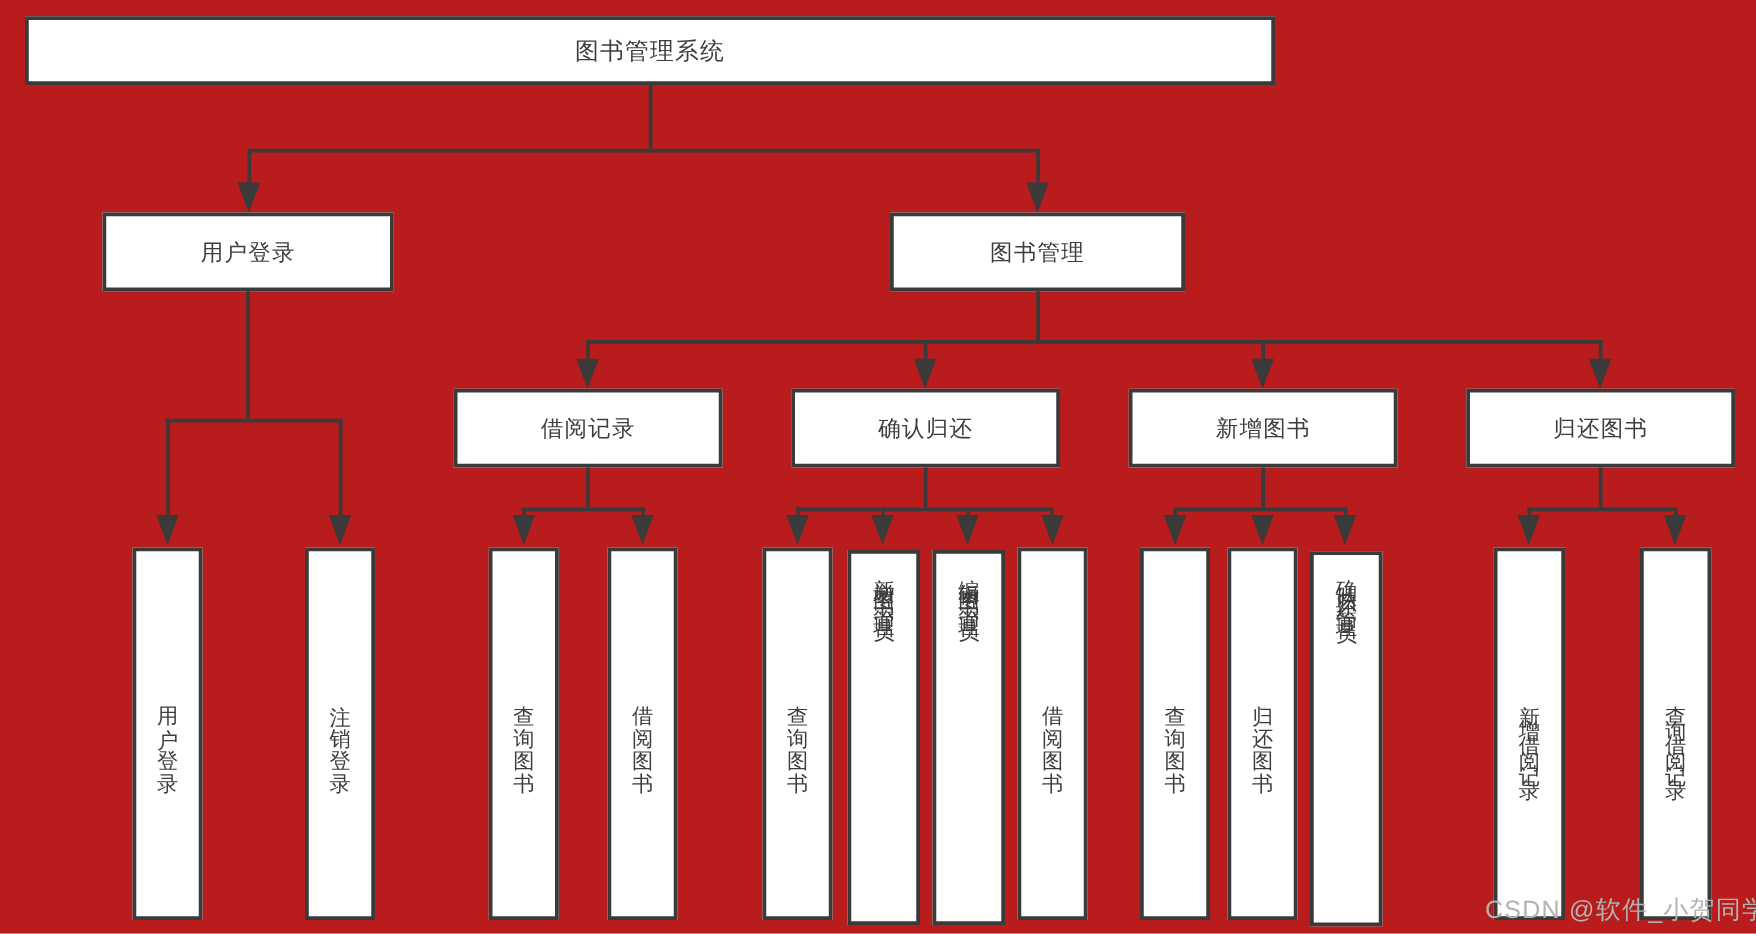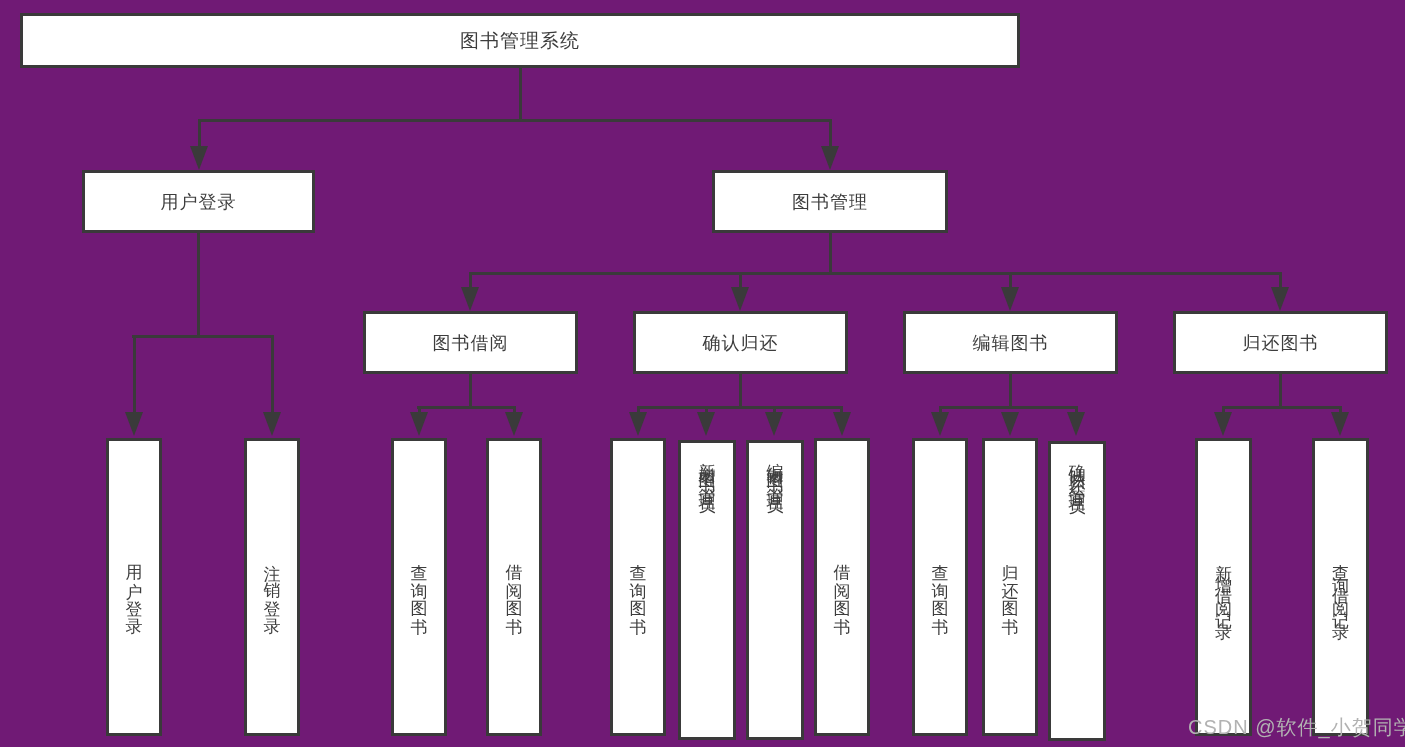--- a/index.html
+++ b/index.html
@@ -5,21 +5,21 @@
   :root{
     --line:#3a3a3a;
     --text:#3d3d3d;
     --wm:#b2b2b2;
   }
   html,body{margin:0;padding:0;background:#ffffff;}
   body{font-family:"Liberation Sans","DejaVu Sans",sans-serif;}
   #stage{
     position:relative;
     width:1405px;height:747px;
-    background:#701a75;
+    background:#b91c1c;
     overflow:hidden;
   }
   
   .box{
     position:absolute;
     box-sizing:border-box;
     background:#ffffff;
     border:3px solid var(--line);
     display:flex;align-items:center;justify-content:center;
     color:var(--text);
@@ -92,27 +92,27 @@
   <div class="v" style="left:469px;top:272px;height:16px;"></div>
   <div class="v" style="left:739px;top:272px;height:16px;"></div>
   <div class="v" style="left:1009px;top:272px;height:16px;"></div>
   <div class="v" style="left:1279px;top:272px;height:16px;"></div>
   <div class="a" style="left:461px;top:287px;"></div>
   <div class="a" style="left:731px;top:287px;"></div>
   <div class="a" style="left:1001px;top:287px;"></div>
   <div class="a" style="left:1271px;top:287px;"></div>
 
   <div class="box node" style="left:363px;top:311px;width:215px;height:63px;">
-    <span>图书借阅</span>
+    <span>借阅记录</span>
   </div>
   <div class="box node" style="left:633px;top:311px;width:215px;height:63px;">
     <span>确认归还</span>
   </div>
   <div class="box node" style="left:903px;top:311px;width:215px;height:63px;">
-    <span>编辑图书</span>
+    <span>新增图书</span>
   </div>
   <div class="box node" style="left:1173px;top:311px;width:215px;height:63px;">
     <span>归还图书</span>
   </div>
 
   <div class="v" style="left:469px;top:374px;height:32px;"></div>
   <div class="h" style="left:417px;top:406px;width:99px;"></div>
   <div class="v" style="left:418px;top:406px;height:8px;"></div>
   <div class="v" style="left:513px;top:406px;height:8px;"></div>
   <div class="a" style="left:410px;top:412px;"></div>

